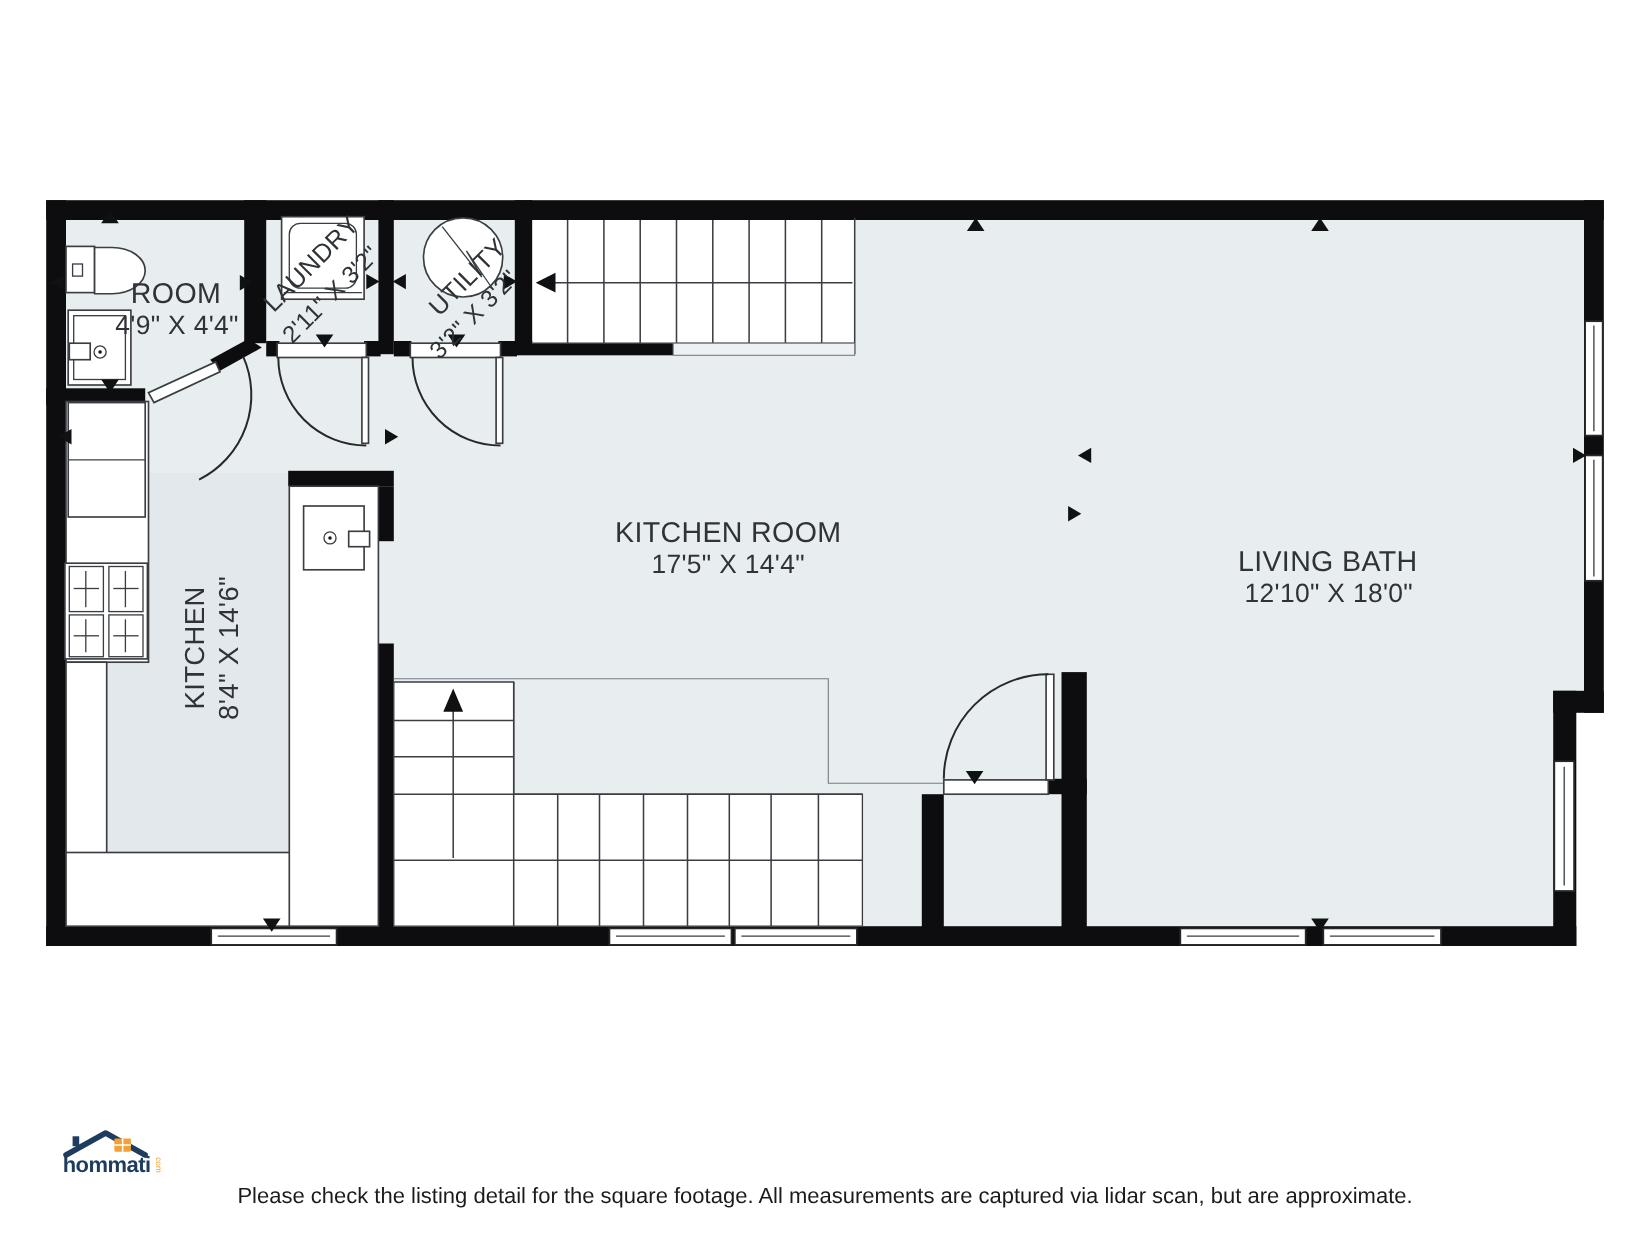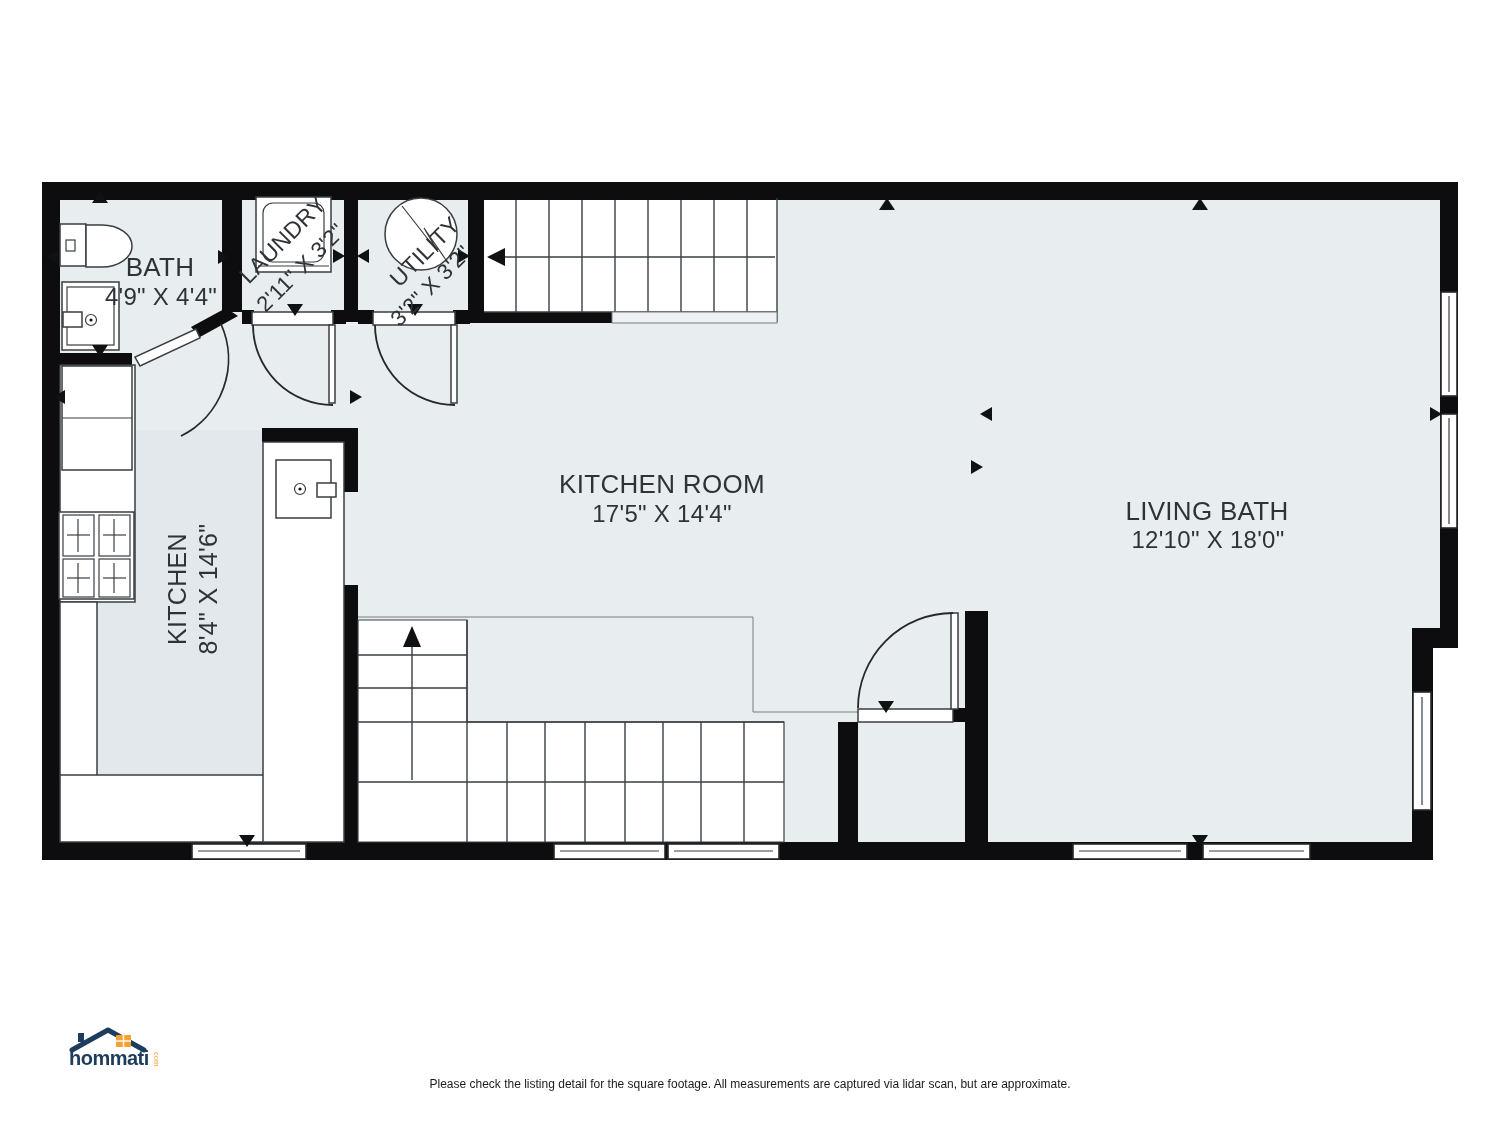--- a/index.html
+++ b/index.html
@@ -19,23 +19,23 @@
   .win{fill:#ffffff;stroke:#26282a;stroke-width:1.6;}
   .plan-label{position:absolute;transform:translate(-50%,-50%);color:#2f3337;
               white-space:nowrap;text-align:center;letter-spacing:.3px;}
   .rot45{transform:translate(-50%,-50%) rotate(-45deg);}
   .rot90{transform:translate(-50%,-50%) rotate(-90deg);}
   .name{font-size:26px;}
   .dims{font-size:24px;}
   .name-sm{font-size:23px;}
   .dims-sm{font-size:22px;}
   .kit-line{font-size:25px;line-height:31px;}
-  #logo{position:absolute;left:66px;top:1024px;width:100px;height:48px;}
+  #logo{position:absolute;left:54px;top:1024px;width:100px;height:48px;}
   #disclaimer{position:absolute;left:0;right:0;top:1077px;text-align:center;
-              font-size:12px;color:#1b1b1b;}
+              font-size:20px;color:#1b1b1b;}
 </style>
 </head>
 <body>
 
 <div id="page">
 
   <svg id="plan-svg" width="1500" height="1125" viewBox="0 0 1500 1125">
 
     <polygon class="floor" points="60,200 1440,200 1440,630 1412,630 1412,842 60,842"></polygon>
     <rect class="tint" x="97" y="430" width="166" height="347"></rect>
@@ -235,21 +235,21 @@
       <path d="M980,414 L992,407 L992,421 Z"></path>
       <path d="M230,257 L218,250 L218,264 Z"></path>
       <path d="M345,256 L333,249 L333,263 Z"></path>
       <path d="M470,256 L458,249 L458,263 Z"></path>
       <path d="M362,397 L350,390 L350,404 Z"></path>
       <path d="M983,467 L971,460 L971,474 Z"></path>
       <path d="M1442,414 L1430,407 L1430,421 Z"></path>
     </g>
   </svg>
 
-  <div class="plan-label name" style="left:160px;top:267px;">BATH</div>
+  <div class="plan-label name" style="left:160px;top:267px;">ROOM</div>
   <div class="plan-label dims" style="left:161px;top:297px;">4'9" X 4'4"</div>
 
   <div class="plan-label name-sm rot45" style="left:283px;top:240px;">LAUNDRY</div>
   <div class="plan-label dims-sm rot45" style="left:301px;top:268px;">2'11" X 3'2"</div>
 
   <div class="plan-label name-sm rot45" style="left:425px;top:252px;">UTILITY</div>
   <div class="plan-label dims-sm rot45" style="left:431px;top:286px;">3'2" X 3'2"</div>
 
   <div class="plan-label name" style="left:662px;top:484px;">KITCHEN ROOM</div>
   <div class="plan-label dims" style="left:662px;top:514px;">17'5" X 14'4"</div>

